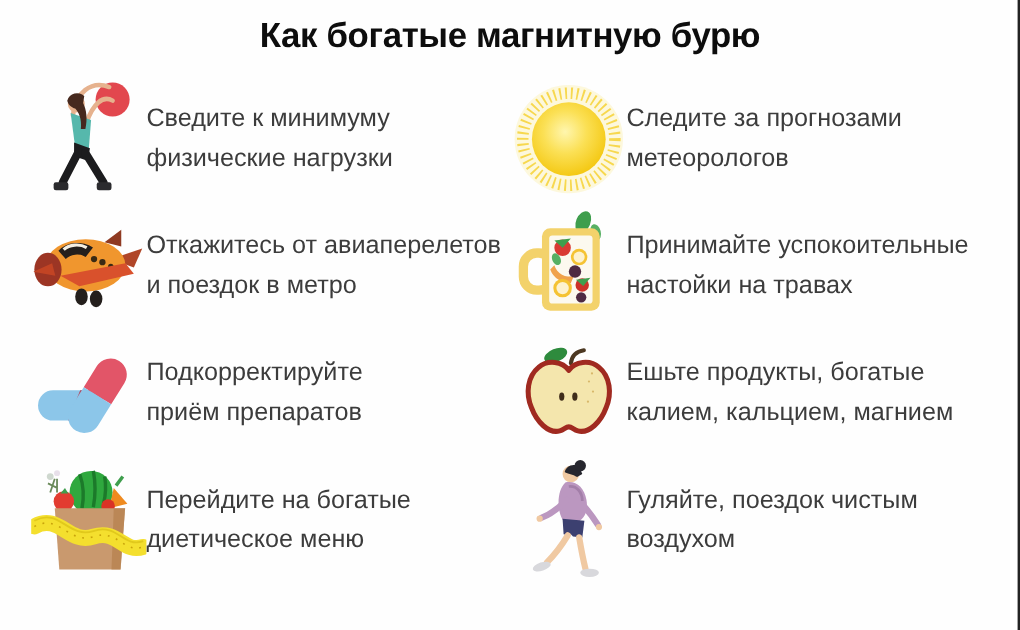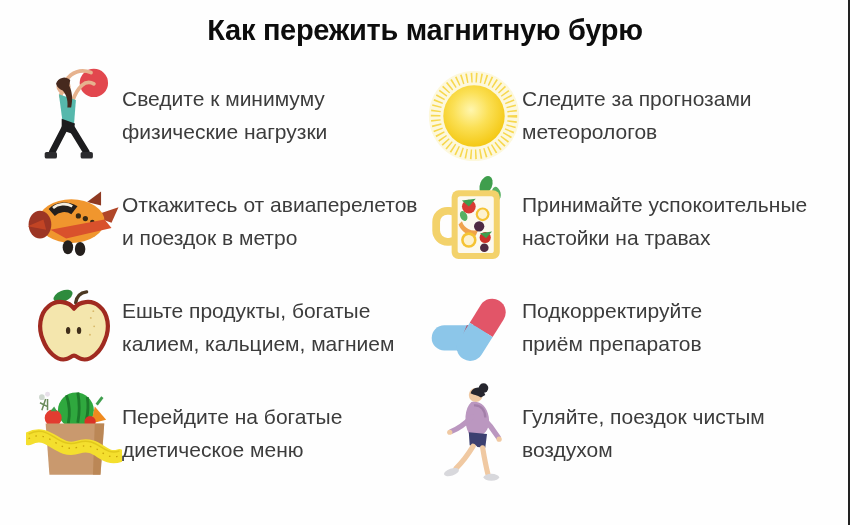--- a/index.html
+++ b/index.html
@@ -44,21 +44,21 @@
     font-size:21px;
     line-height:1.56;
     color:#3c3c3c;
   }
 </style>
 </head>
 <body>
 
 <div class="edge-line"></div>
 
-<h1 class="title">Как пережить магнитную бурю</h1>
+<h1 class="title">Как богатые магнитную бурю</h1>
 
 <div class="grid">
 
   <div class="item">
     <div class="icon-box">
       <svg width="96" height="104" viewBox="0 0 100 110">
         <circle cx="71" cy="20" r="15" fill="#e2474e"></circle>
         <path d="M36,34 C38,14 52,3 68,9" stroke="#e6b28e" stroke-width="4" fill="none" stroke-linecap="round"></path>
         <path d="M48,40 C54,24 62,16 71,21" stroke="#e6b28e" stroke-width="4" fill="none" stroke-linecap="round"></path>
         <path d="M34,32 L52,38 L50,64 L38,62 Z" fill="#56b8ac"></path>
@@ -137,49 +137,49 @@
         <path d="M57,68 L71,66 L64,74 Z" fill="#3f9e4d"></path>
         <circle cx="62" cy="85" r="5" fill="#4e2a42"></circle>
       </svg>
     </div>
     <p class="tip">Принимайте успокоительные
 настойки на травах</p>
   </div>
 
   <div class="item">
     <div class="icon-box">
+      <svg width="96" height="90" viewBox="0 0 100 100">
+        <rect x="3" y="47" width="62" height="28" rx="14" fill="#8cc6e9"></rect>
+        <path d="M42,47 L52,47 L40,75 L31,75 Z" fill="#b5485f"></path>
+        <g transform="rotate(32 58 52)">
+          <path d="M43,29 a15,15 0 0 1 30,0 v23 h-30 z" fill="#e25568"></path>
+          <path d="M43,52 h30 v23 a15,15 0 0 1 -30,0 z" fill="#8cc6e9"></path>
+        </g>
+      </svg>
+    </div>
+    <p class="tip">Подкорректируйте
+приём препаратов</p>
+  </div>
+
+  <div class="item">
+    <div class="icon-box">
       <svg width="84" height="90" viewBox="0 0 100 100">
         <path d="M52,20 C53,12 58,8 65,7" stroke="#4c3822" stroke-width="4" fill="none" stroke-linecap="round"></path>
         <ellipse cx="37" cy="12" rx="12" ry="6.5" fill="#2e8b3d" transform="rotate(-22 37 12)"></ellipse>
         <path d="M50,27 C44,18 29,16 20,24 C9,33 7,50 13,64 C18,78 30,90 41,87 C45,86 47,83 50,83 C53,83 55,86 59,87 C70,90 82,78 87,64 C93,50 91,33 80,24 C71,16 56,18 50,27 Z" fill="#f4e6ad" stroke="#a02a20" stroke-width="5" stroke-linejoin="round"></path>
         <ellipse cx="43" cy="53" rx="2.6" ry="4.2" fill="#3f2d1a"></ellipse>
         <ellipse cx="56" cy="53" rx="2.6" ry="4.2" fill="#3f2d1a"></ellipse>
         <circle cx="70" cy="38" r="1.1" fill="#d8b86a"></circle>
         <circle cx="74" cy="48" r="1.1" fill="#d8b86a"></circle>
         <circle cx="69" cy="58" r="1.1" fill="#d8b86a"></circle>
         <circle cx="73" cy="30" r="1.1" fill="#d8b86a"></circle>
       </svg>
     </div>
     <p class="tip">Ешьте продукты, богатые
 калием, кальцием, магнием</p>
-  </div>
-
-  <div class="item">
-    <div class="icon-box">
-      <svg width="96" height="90" viewBox="0 0 100 100">
-        <rect x="3" y="47" width="62" height="28" rx="14" fill="#8cc6e9"></rect>
-        <path d="M42,47 L52,47 L40,75 L31,75 Z" fill="#b5485f"></path>
-        <g transform="rotate(32 58 52)">
-          <path d="M43,29 a15,15 0 0 1 30,0 v23 h-30 z" fill="#e25568"></path>
-          <path d="M43,52 h30 v23 a15,15 0 0 1 -30,0 z" fill="#8cc6e9"></path>
-        </g>
-      </svg>
-    </div>
-    <p class="tip">Подкорректируйте
-приём препаратов</p>
   </div>
 
   <div class="item">
     <div class="icon-box">
       <svg width="96" height="104" viewBox="0 0 100 110">
         <path d="M16,30 l4,-12 M22,30 l0,-12 M14,22 l8,4" stroke="#6a8a5a" stroke-width="1.6"></path>
         <circle cx="16" cy="16" r="3" fill="#cfd8cf"></circle>
         <circle cx="22" cy="13" r="2.6" fill="#e8e0ea"></circle>
         <circle cx="52" cy="30" r="19" fill="#2fa83e"></circle>
         <path d="M42,14 q5,14 2,30" stroke="#1c7a2a" stroke-width="3" fill="none"></path>

